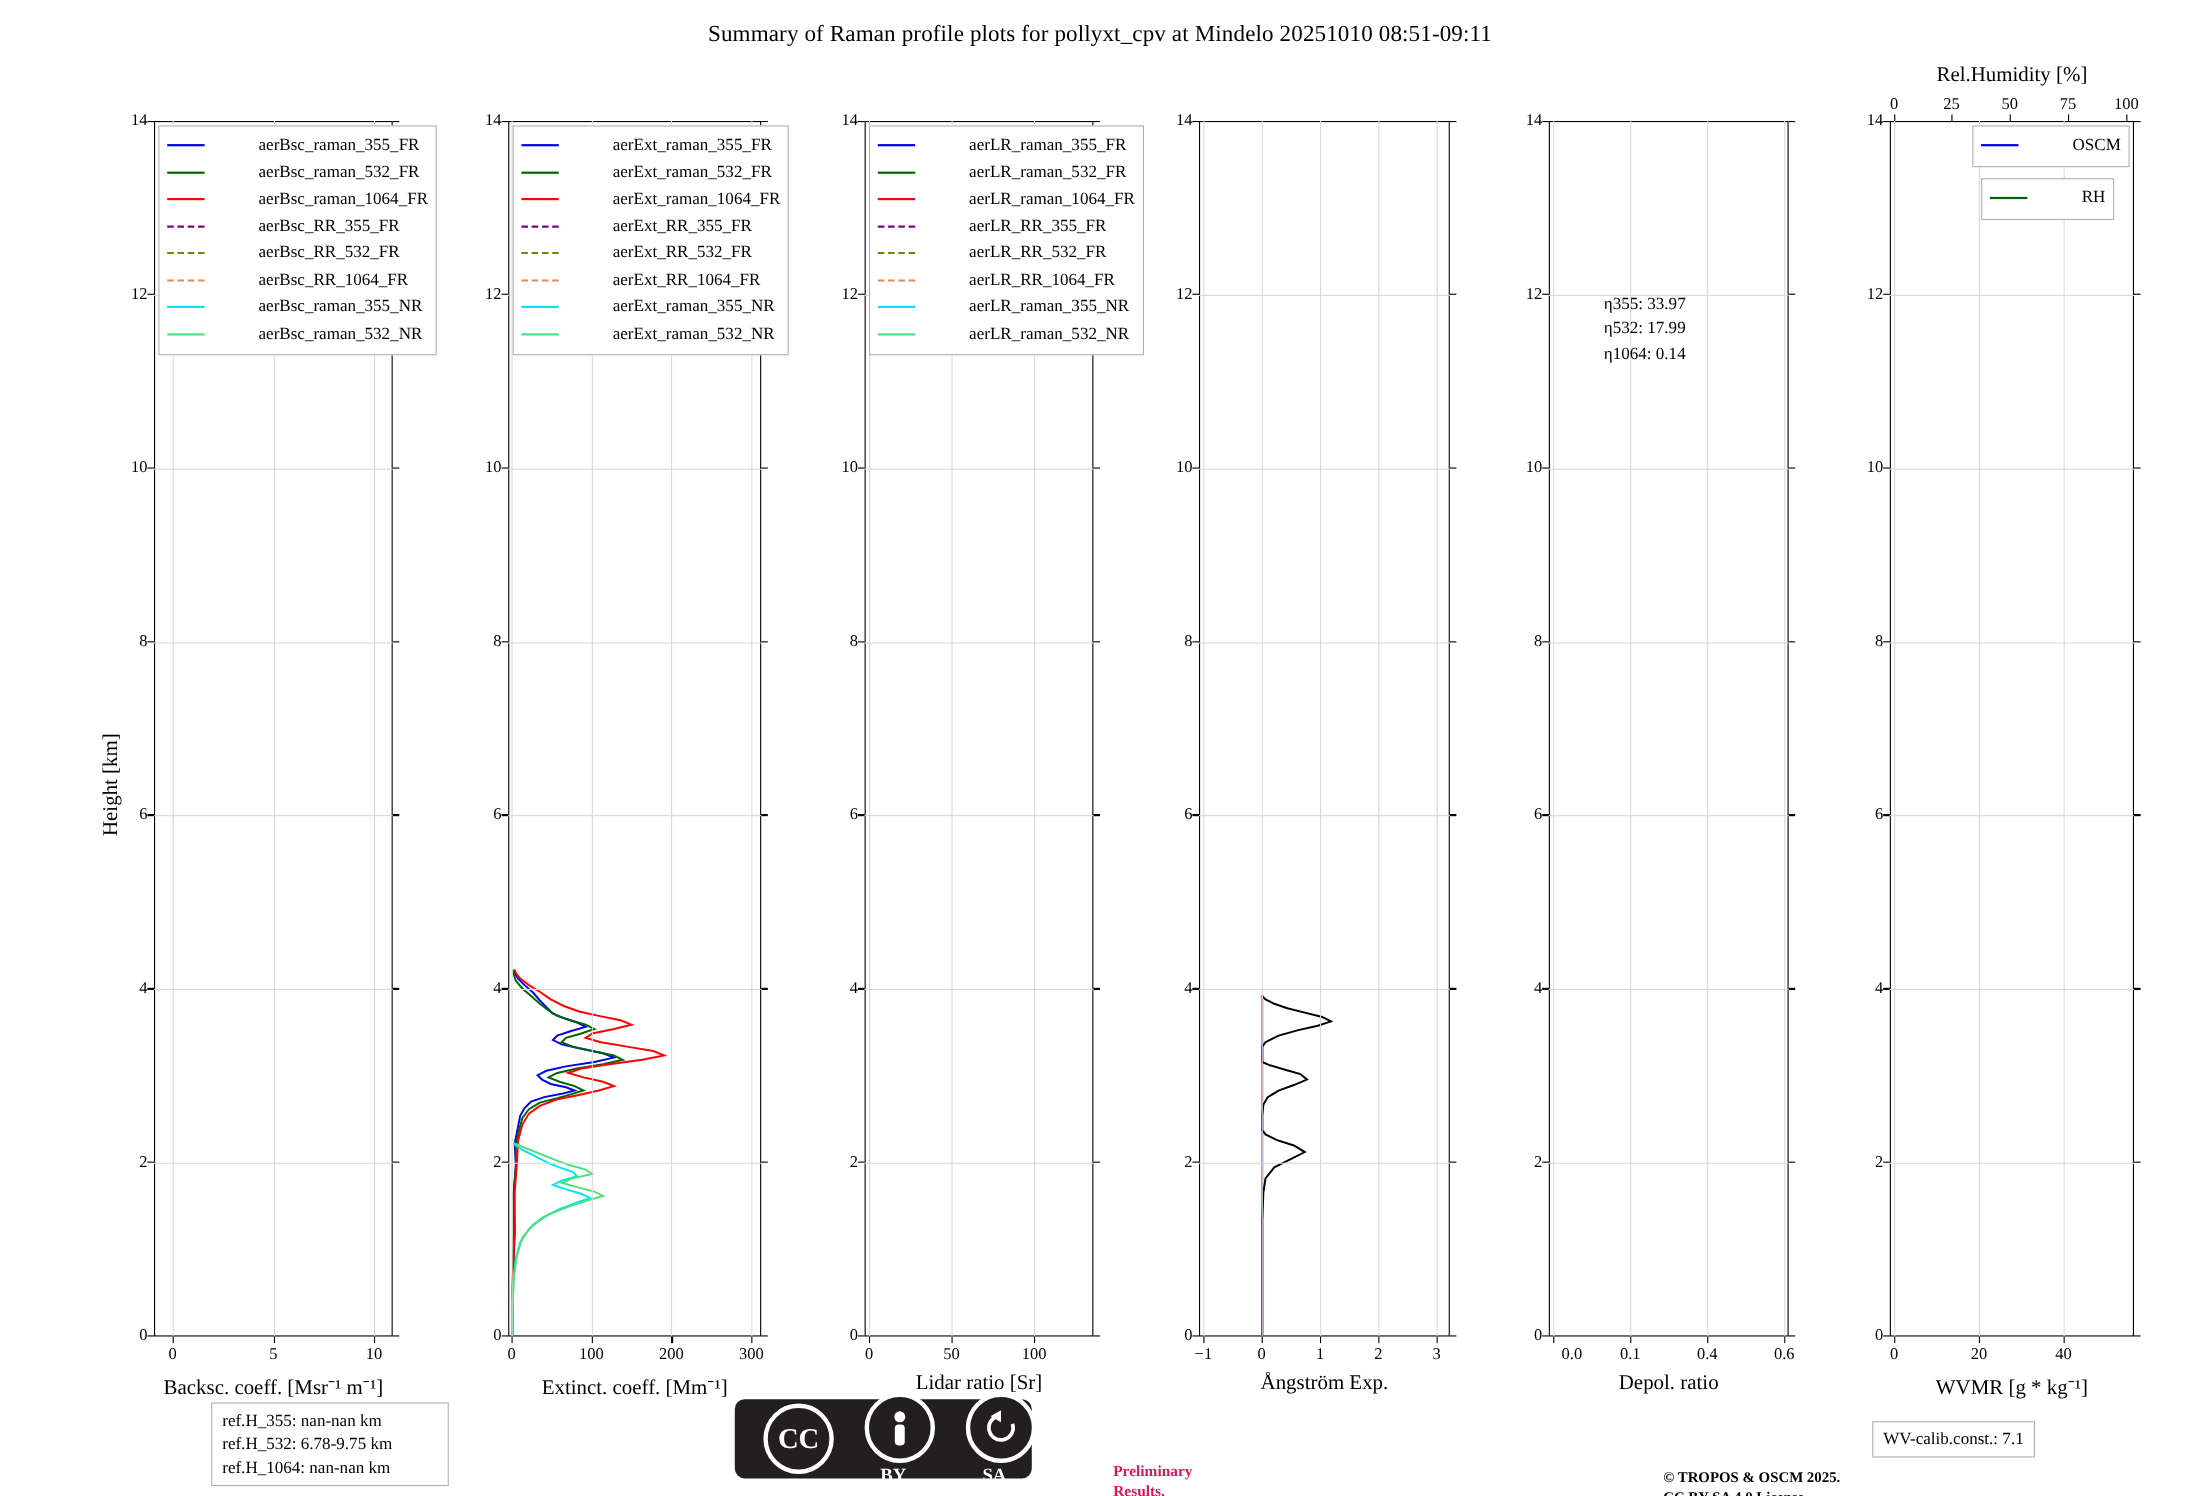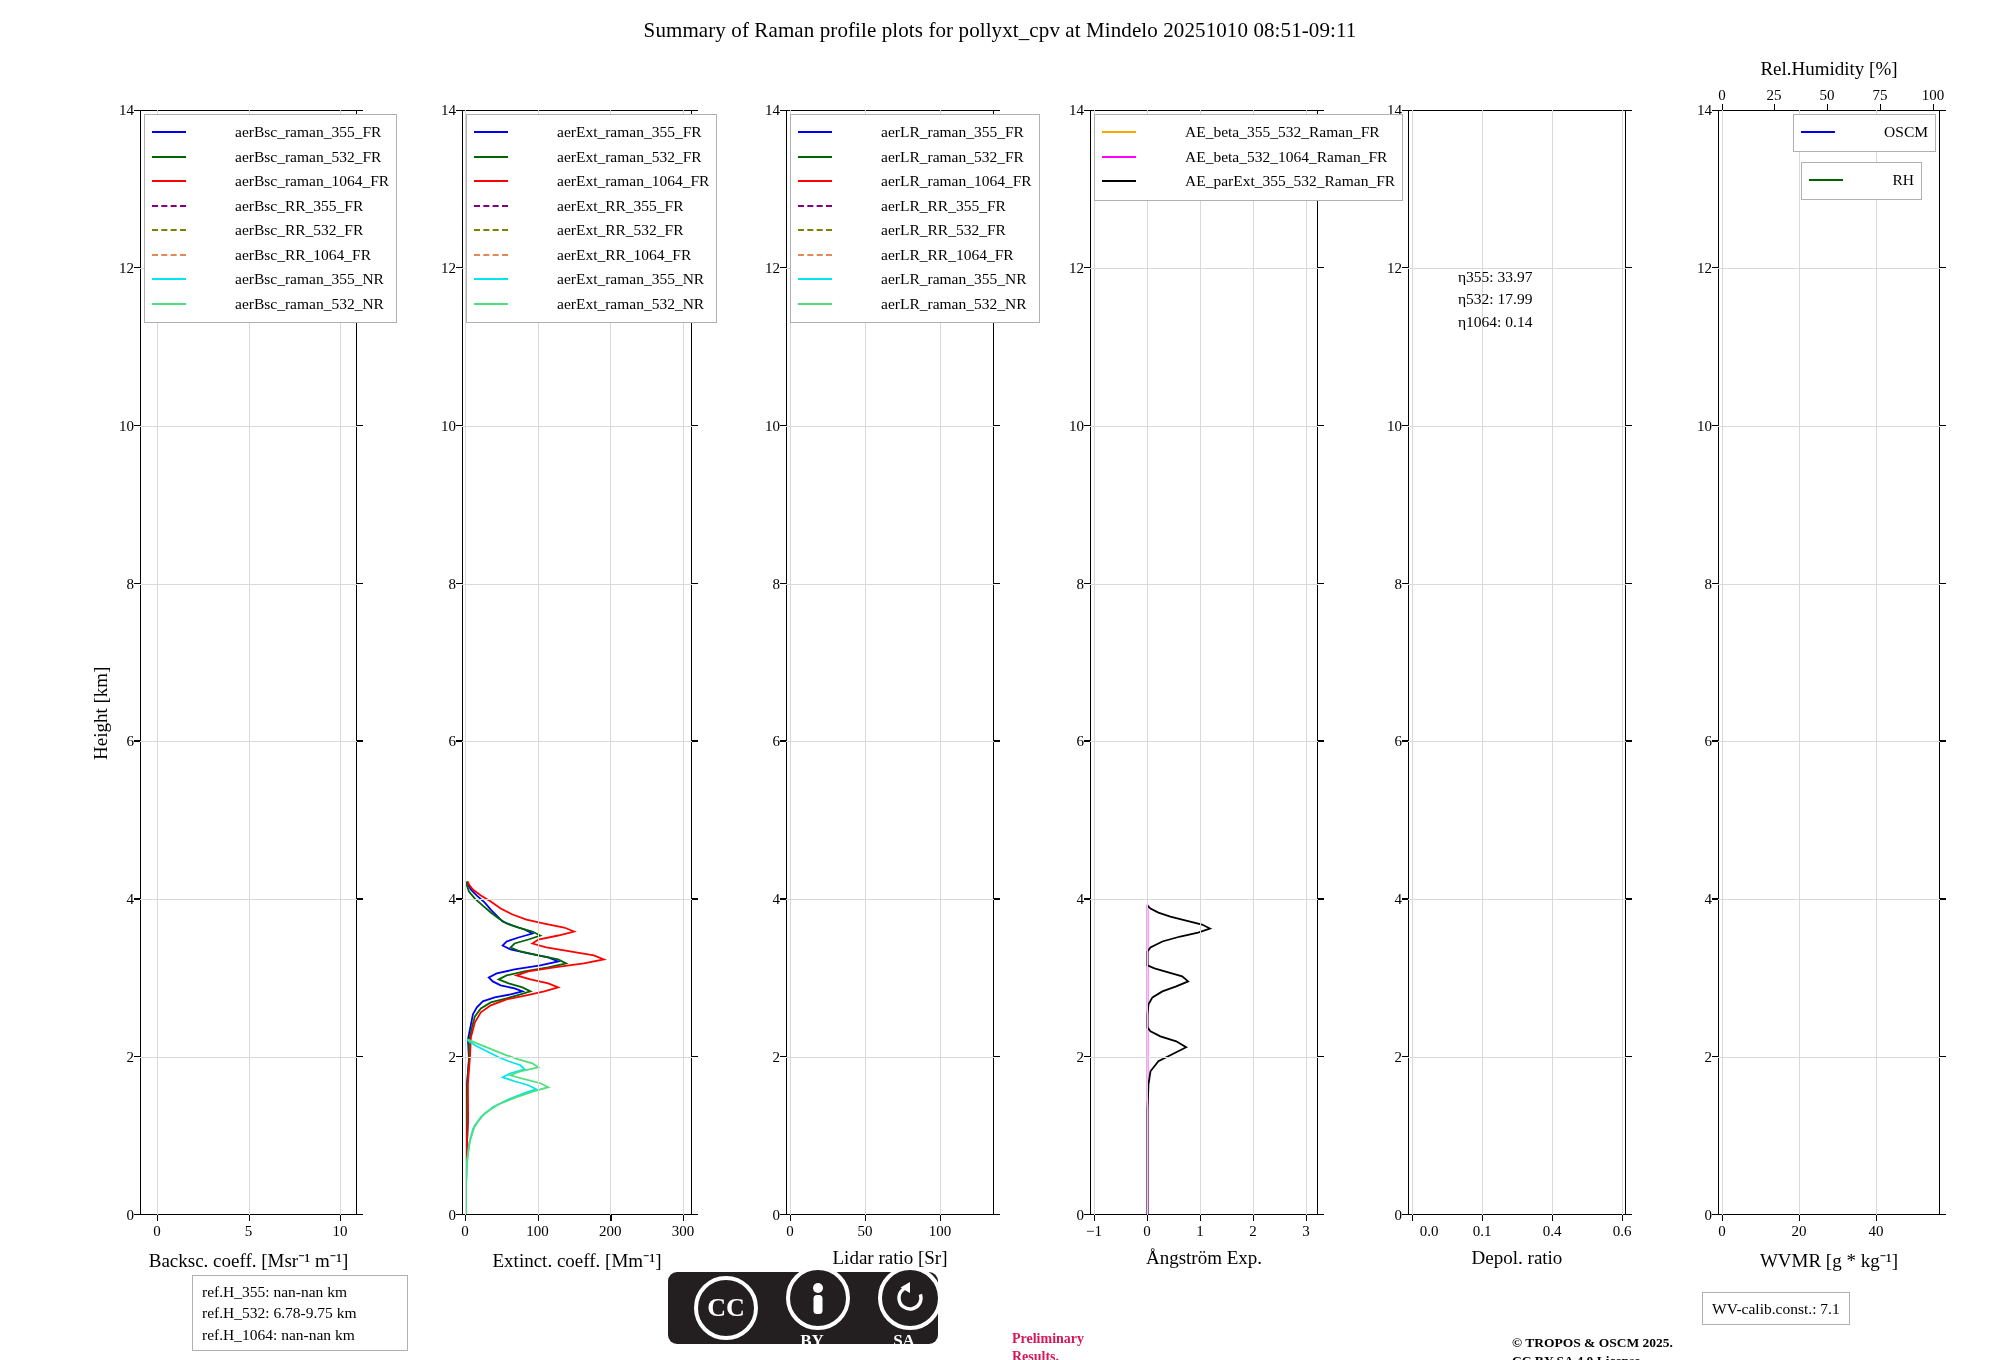--- a/index.html
+++ b/index.html
@@ -384,34 +384,20 @@
     <div class="xtick" style="left:4px">−1</div>
   <div class="xtickmark" style="left:57px"></div>
     <div class="xtick" style="left:57px">0</div>
   <div class="xtickmark" style="left:110px"></div>
     <div class="xtick" style="left:110px">1</div>
   <div class="xtickmark" style="left:163px"></div>
     <div class="xtick" style="left:163px">2</div>
   <div class="xtickmark" style="left:216px"></div>
     <div class="xtick" style="left:216px">3</div>
   <div class="xlabel">Ångström Exp.</div>
-  <div class="legend">
-    <div class="row">
-        <span class="swatch" style="border-top-color:#ffa500;border-top-style:solid"></span>
-        <span class="lbl">AE_beta_355_532_Raman_FR</span>
-      </div>
-    <div class="row">
-        <span class="swatch" style="border-top-color:#ff00ff;border-top-style:solid"></span>
-        <span class="lbl">AE_beta_532_1064_Raman_FR</span>
-      </div>
-    <div class="row">
-        <span class="swatch" style="border-top-color:#000000;border-top-style:solid"></span>
-        <span class="lbl">AE_parExt_355_532_Raman_FR</span>
-      </div>
-  </div>
 </div>
 
 <div class="panel" id="p5" style="left:1408px;width:218px;">
   <div class="plotbox">
     <svg width="100%" height="100%" viewBox="0 0 218 1105" preserveAspectRatio="none"></svg>
   </div>
   <div>
     <div class="ytick" style="top:1105px">0</div>
       <div class="ytickmark" style="top:1104px"></div>
       <div class="ytickmark r" style="top:1104px"></div>

